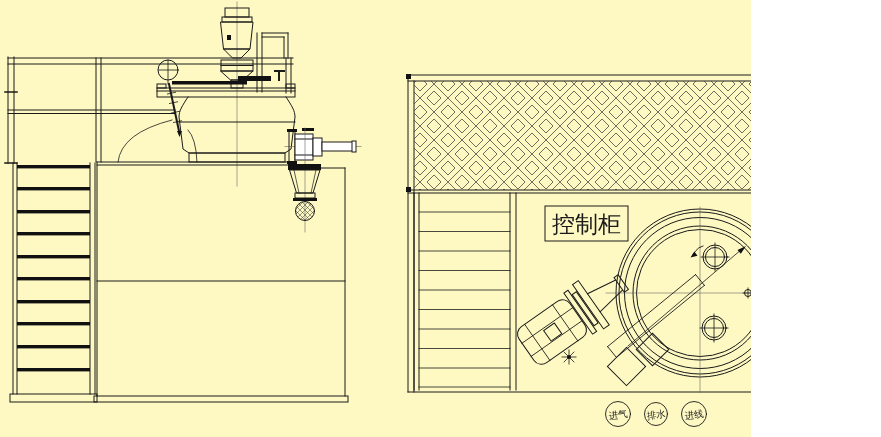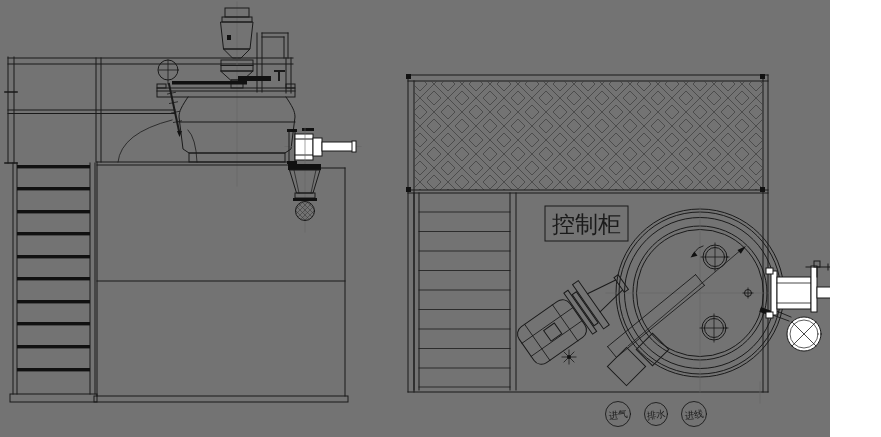--- a/index.html
+++ b/index.html
@@ -1,16 +1,16 @@
 <!DOCTYPE html>
 <html><head>
 <meta charset="utf-8">
 <style>
   html,body{margin:0;padding:0;background:#ffffff;}
-  .stage{position:relative;width:830px;height:437px;background:#737373;overflow:hidden;
+  .stage{position:relative;width:751px;height:437px;background:#fef9c3;overflow:hidden;
          font-family:"DejaVu Sans","Liberation Sans",sans-serif;}
   svg{display:block;}
   text{fill:#1a1a1a;}
   .cjk{font-family:"DejaVu Sans","Liberation Sans",sans-serif;}
 </style>
 </head>
 <body>
 
 <div class="stage">
 <svg viewBox="0 0 881 437" width="881" height="437">

